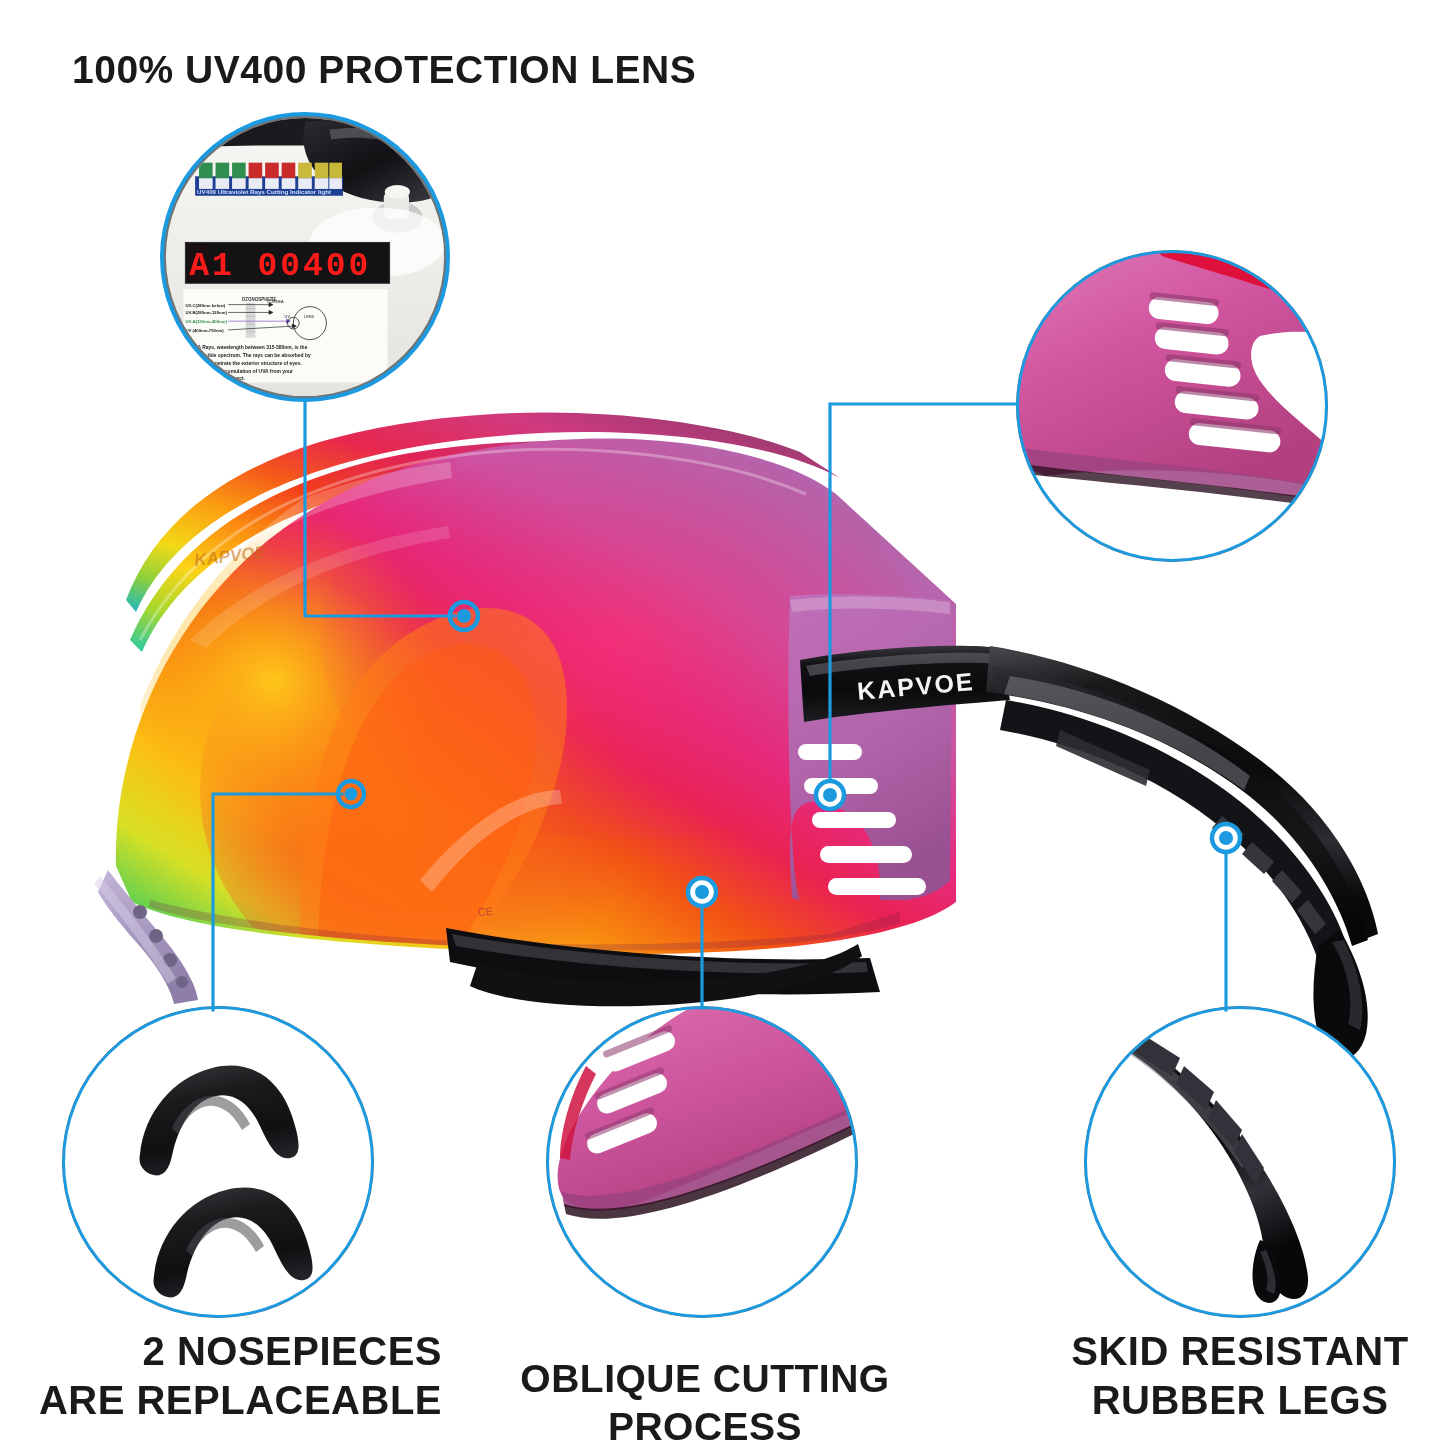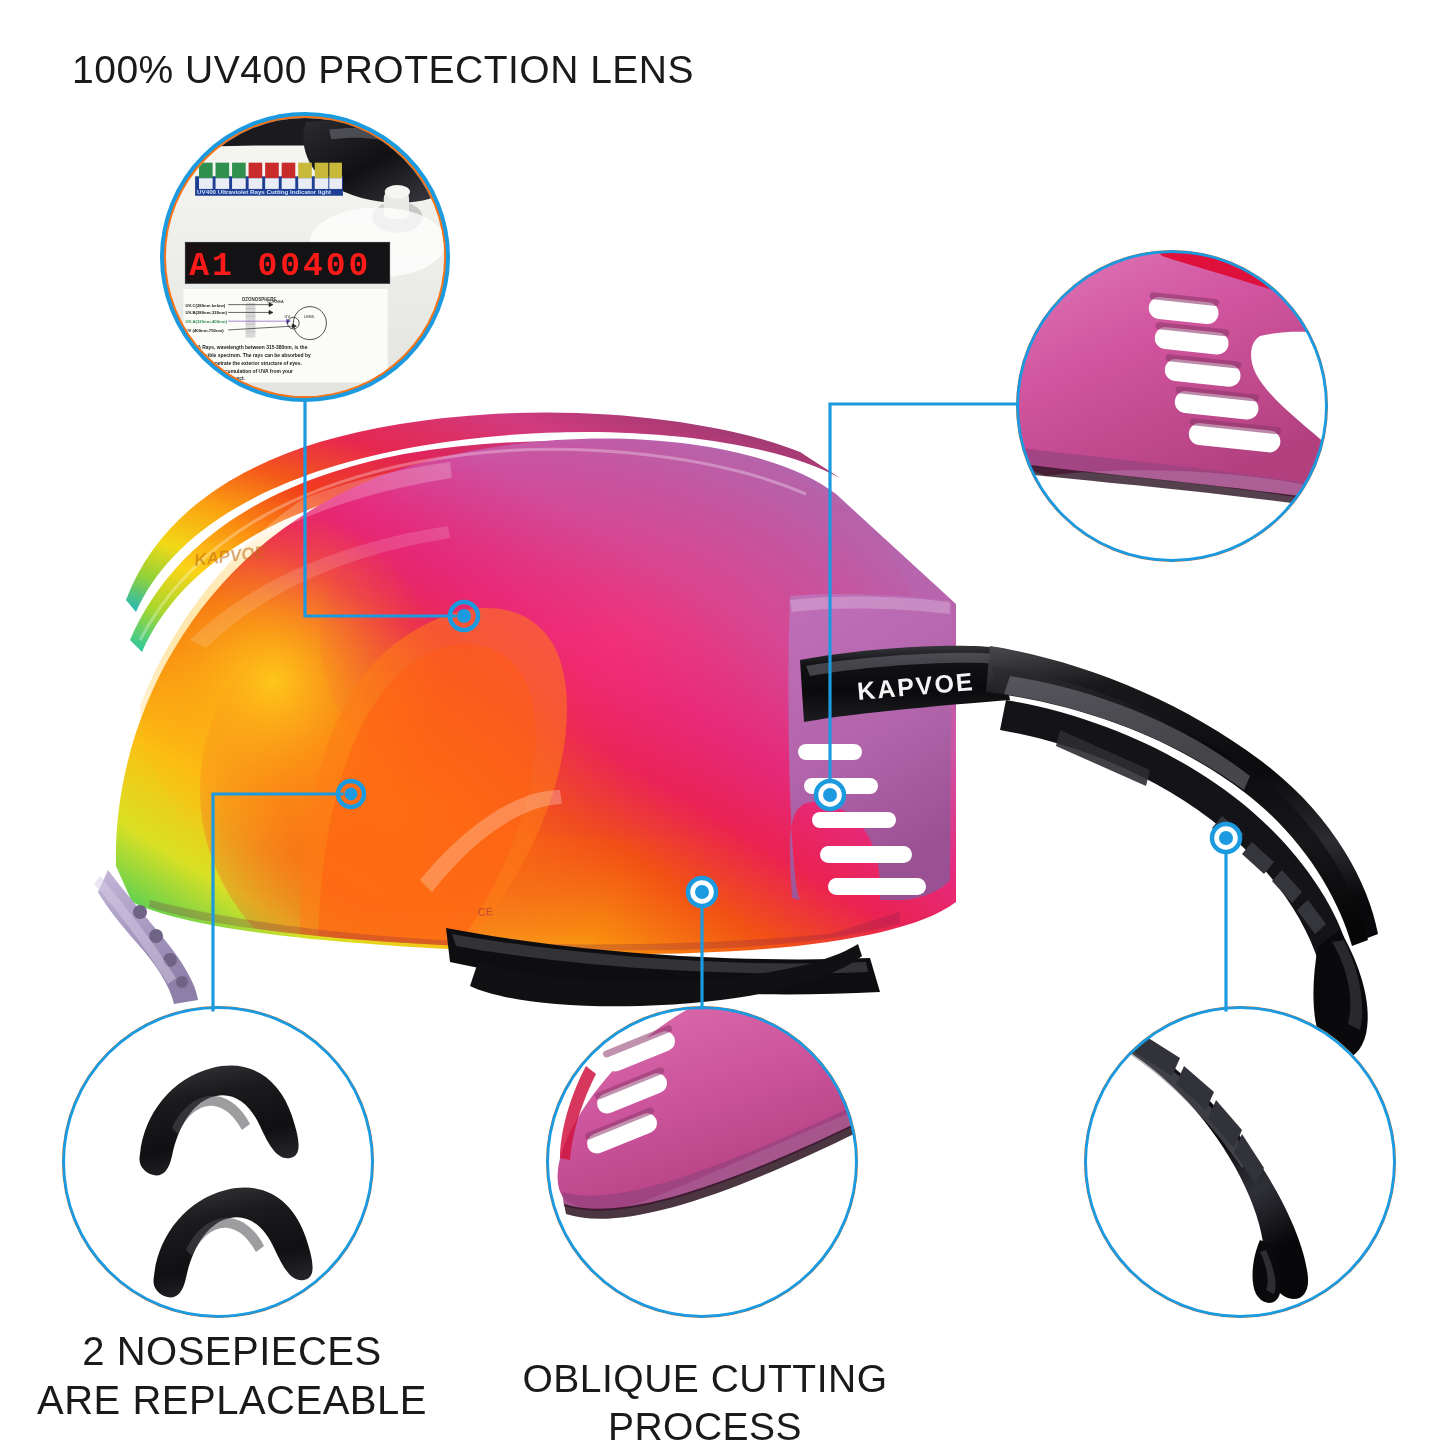--- a/index.html
+++ b/index.html
@@ -16,45 +16,45 @@
     width: 1445px;
     height: 1445px;
     background: #ffffff;
     overflow: hidden;
   }
   
   .label {
     position: absolute;
     color: #1a1a1a;
     font-family: "Liberation Sans", sans-serif;
-    font-weight: 400;
+    font-weight: 700;
     letter-spacing: 0.5px;
     line-height: 1.22;
     white-space: pre-line;
   }
   #label-uv       { left: 72px;  top: 46px;  font-size: 39px; }
   #label-antifog  { left: 895px; top: 183px; font-size: 39px; }
-  #label-nose     { left: 22px;  top: 1327px; font-size: 40px; text-align: center; width: 420px; }
+  #label-nose     { left: 22px;  top: 1327px; font-size: 40px; text-align: right; width: 420px; }
   #label-oblique  { left: 455px; top: 1355px; font-size: 39px; text-align: center; width: 500px; }
   #label-rubber   { left: 1040px;top: 1327px; font-size: 40px; text-align: center; width: 400px; }
 
   
   #vector {
     position: absolute;
     left: 0; top: 0;
     width: 1445px; height: 1445px;
     pointer-events: none;
   }
 
   
   .detail-circle {
     position: absolute;
     border-radius: 50%;
     overflow: hidden;
-    background: #f97316;
+    background: #737373;
     box-sizing: border-box;
   }
   .detail-ring {
     position: absolute;
     border-radius: 50%;
     box-sizing: border-box;
     border: 3px solid #1b9ae0;
     pointer-events: none;
   }
 
@@ -637,14 +637,16 @@
   </svg>
 
   <div class="label" id="label-uv">100% UV400 PROTECTION LENS</div>
 
 
   <div class="label" id="label-nose">2 NOSEPIECES
 ARE REPLACEABLE</div>
 
   <div class="label" id="label-oblique">OBLIQUE CUTTING PROCESS</div>
 
+  <div class="label" id="label-rubber">SKID RESISTANT
+RUBBER LEGS</div>
 
 </div>
 
 </body></html>

